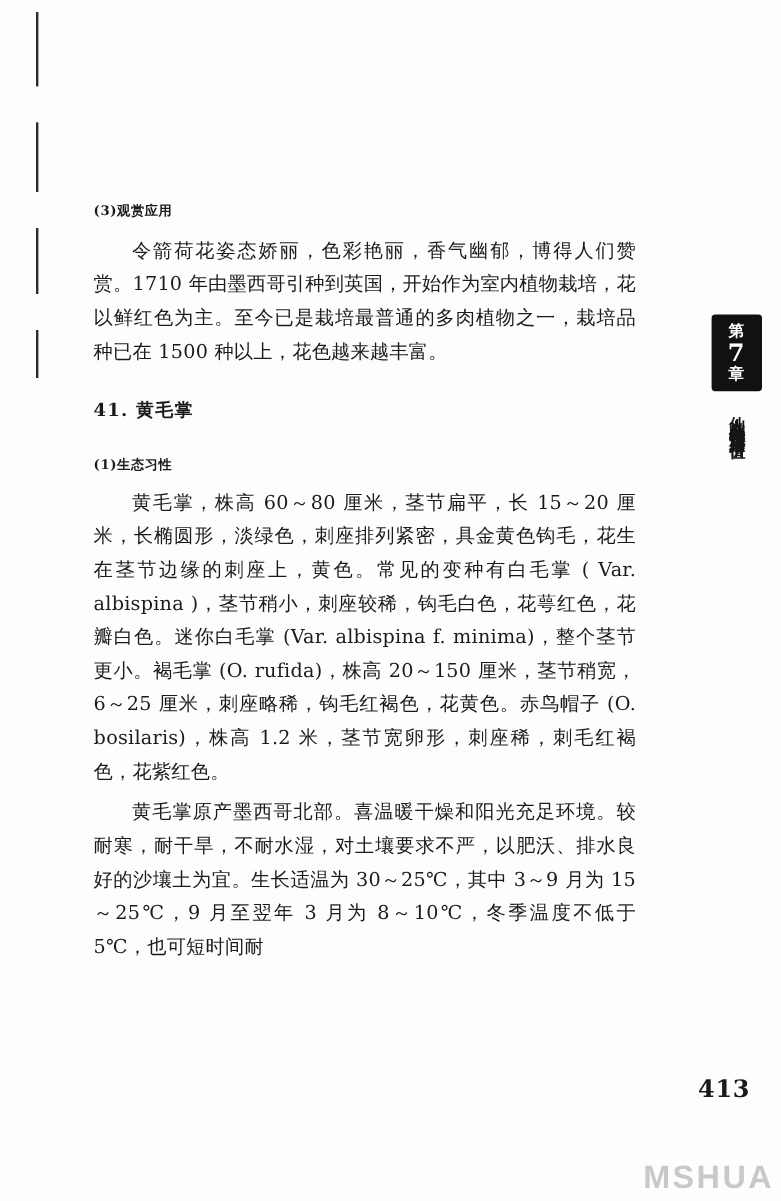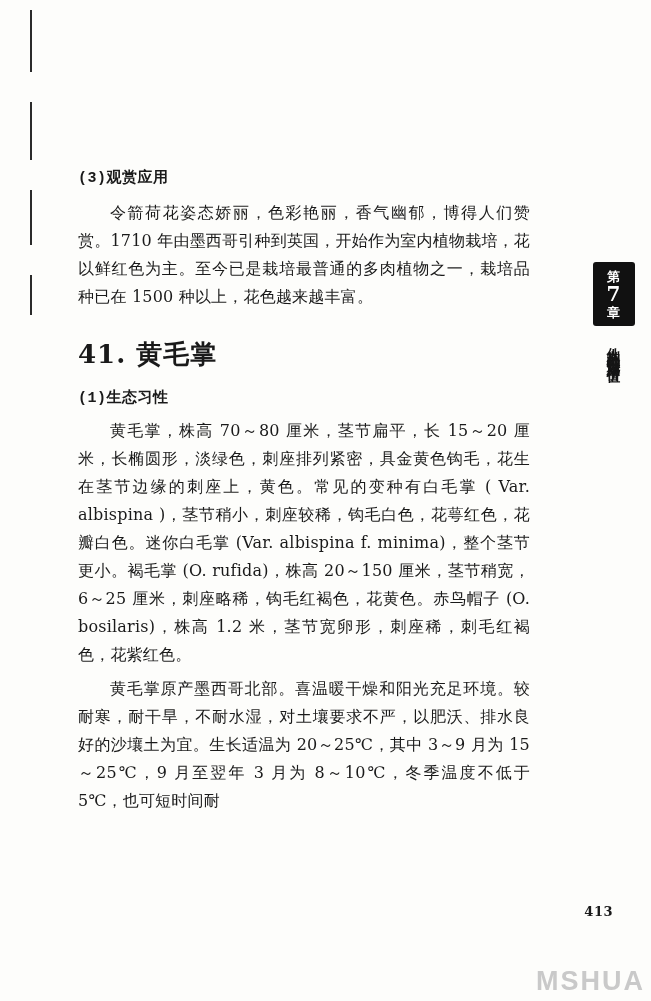--- a/index.html
+++ b/index.html
@@ -38,40 +38,39 @@
   }
 
   .content {
     position: absolute;
     left: 78px;
     top: 168px;
     width: 452px;
   }
 
   h3.sub-heading {
-    font-size: 15px;
+    font-size: 11px;
     font-weight: bold;
     margin: 0 0 12px 0;
     letter-spacing: 0.5px;
-    font-family: Liberation Mono, monospace;
   }
 
   p.para {
     font-size: 16px;
     line-height: 28px;
     margin: 0 0 6px 0;
     text-align: justify;
     text-indent: 2em;
     letter-spacing: 0.2px;
   }
 
   h2.section-title {
-    font-size: 26px;
+    font-size: 15px;
     font-weight: bold;
-    margin: 26px 0 16px 0;
+    margin: 26px 0 28px 0;
     letter-spacing: 1px;
   }
   h2.section-title .num {
     font-family: "DejaVu Serif", "Liberation Serif", serif;
   }
 
   h3.sub-heading.second {
     margin-top: 0;
     margin-bottom: 10px;
   }
@@ -114,23 +113,23 @@
     writing-mode: vertical-rl;
     text-orientation: upright;
     letter-spacing: 2px;
     line-height: 18px;
     color: #151515;
     height: 230px;
   }
 
   .page-number {
     position: absolute;
-    right: 38px;
+    right: 26px;
     bottom: 82px;
-    font-size: 13px;
+    font-size: 20px;
     font-weight: bold;
     font-family: "DejaVu Serif", "Liberation Serif", serif;
     letter-spacing: 0.5px;
   }
 
   .watermark {
     position: absolute;
     right: 6px;
     bottom: 4px;
     font-size: 27px;
@@ -159,22 +158,22 @@
 
     <p class="para">令箭荷花姿态娇丽，色彩艳丽，香气幽郁，博得人们赞赏。1710 年由墨西哥引种到英国，开始作为室内植物栽培，花以鲜红色为主。至今已是栽培最普通的多肉植物之一，栽培品种已在 1500 种以上，花色越来越丰富。</p>
 
     <h2 class="section-title">
       <span class="num">41.</span>
       <span>黄毛掌</span>
     </h2>
 
     <h3 class="sub-heading second">(1)生态习性</h3>
 
-    <p class="para">黄毛掌，株高 70～80 厘米，茎节扁平，长 15～20 厘米，长椭圆形，淡绿色，刺座排列紧密，具金黄色钩毛，花生在茎节边缘的刺座上，黄色。常见的变种有白毛掌 ( Var. albispina )，茎节稍小，刺座较稀，钩毛白色，花萼红色，花瓣白色。迷你白毛掌 (Var. albispina f. minima)，整个茎节更小。褐毛掌 (O. rufida)，株高 20～150 厘米，茎节稍宽，6～25 厘米，刺座略稀，钩毛红褐色，花黄色。赤鸟帽子 (O. bosilaris)，株高 1.2 米，茎节宽卵形，刺座稀，刺毛红褐色，花紫红色。</p>
-    <p class="para">黄毛掌原产墨西哥北部。喜温暖干燥和阳光充足环境。较耐寒，耐干旱，不耐水湿，对土壤要求不严，以肥沃、排水良好的沙壤土为宜。生长适温为 20～25℃，其中 3～9 月为 15～25℃，9 月至翌年 3 月为 8～10℃，冬季温度不低于 5℃，也可短时间耐</p>
+    <p class="para">黄毛掌，株高 60～80 厘米，茎节扁平，长 15～20 厘米，长椭圆形，淡绿色，刺座排列紧密，具金黄色钩毛，花生在茎节边缘的刺座上，黄色。常见的变种有白毛掌 ( Var. albispina )，茎节稍小，刺座较稀，钩毛白色，花萼红色，花瓣白色。迷你白毛掌 (Var. albispina f. minima)，整个茎节更小。褐毛掌 (O. rufida)，株高 20～150 厘米，茎节稍宽，6～25 厘米，刺座略稀，钩毛红褐色，花黄色。赤鸟帽子 (O. bosilaris)，株高 1.2 米，茎节宽卵形，刺座稀，刺毛红褐色，花紫红色。</p>
+    <p class="para">黄毛掌原产墨西哥北部。喜温暖干燥和阳光充足环境。较耐寒，耐干旱，不耐水湿，对土壤要求不严，以肥沃、排水良好的沙壤土为宜。生长适温为 30～25℃，其中 3～9 月为 15～25℃，9 月至翌年 3 月为 8～10℃，冬季温度不低于 5℃，也可短时间耐</p>
 
   </div>
 
   <div class="chapter-tab">
     <div class="chapter-badge">
       <span>第</span>
       <span class="big">7</span>
       <span>章</span>
     </div>
     <div class="chapter-vtext">仙人掌的独特观赏应用价值</div>

